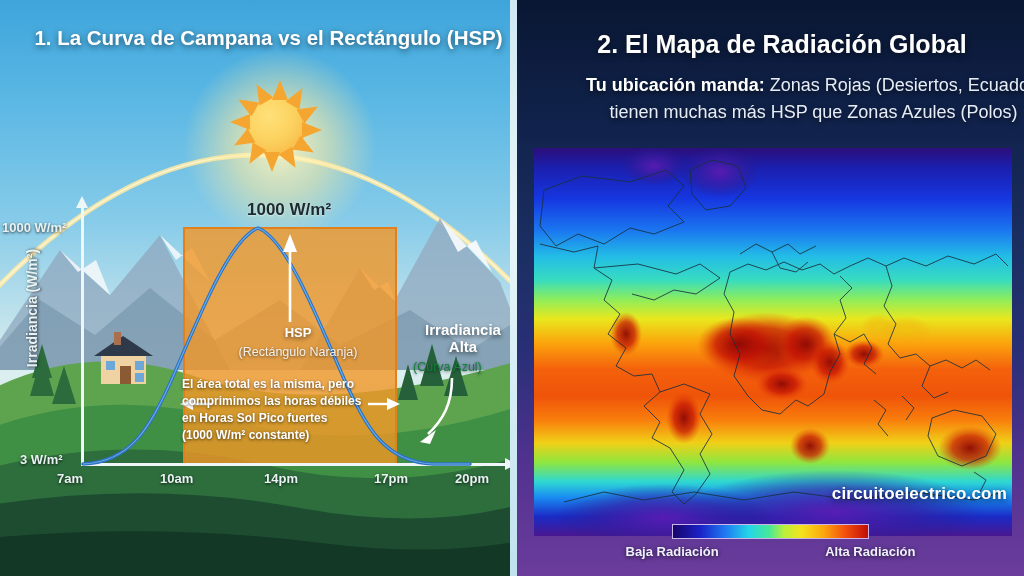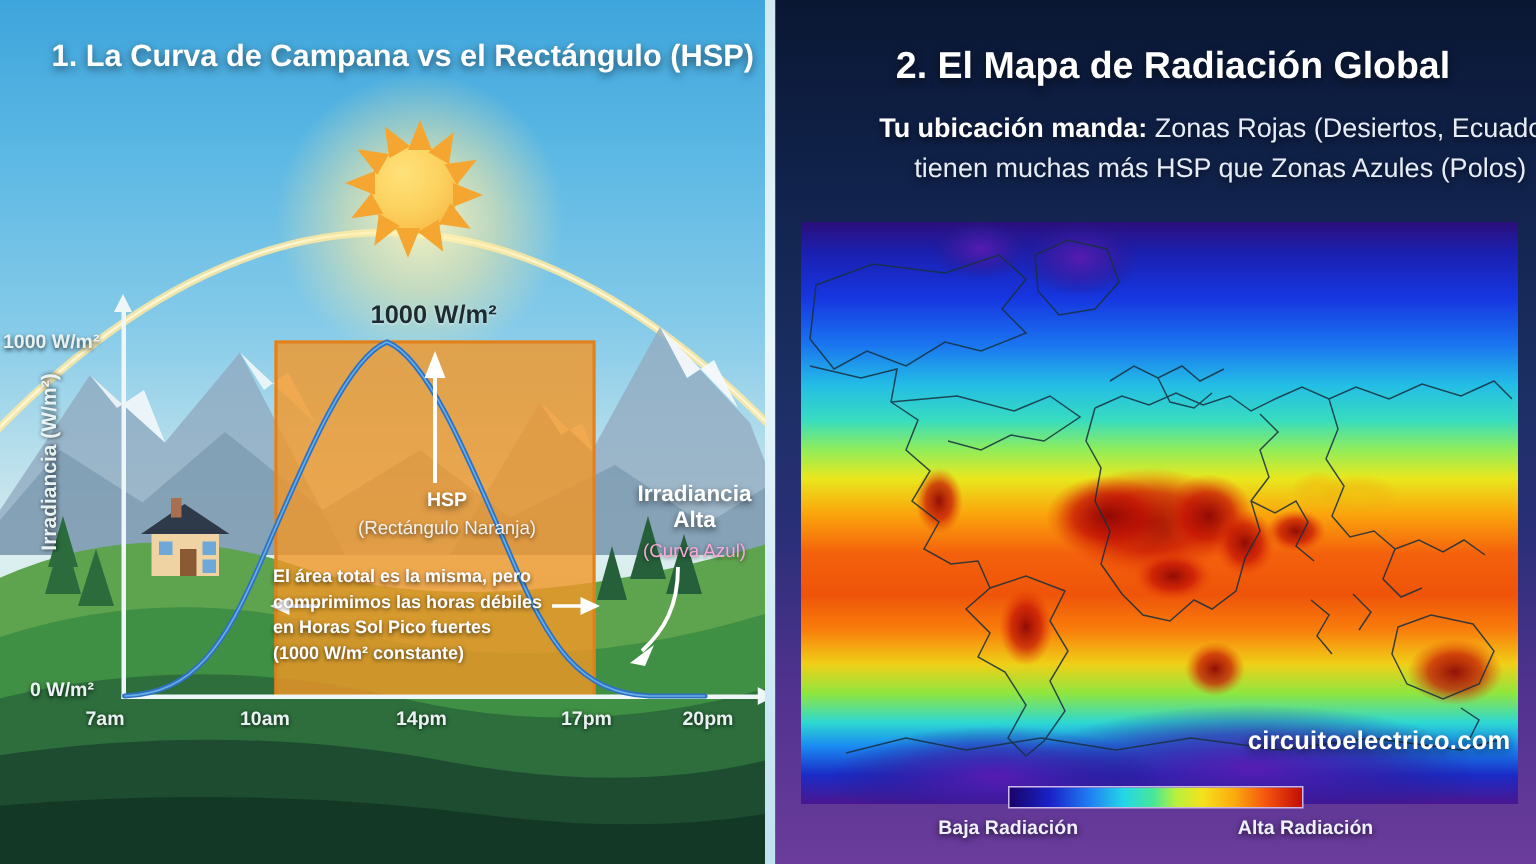--- a/index.html
+++ b/index.html
@@ -42,22 +42,22 @@
   .lbl-hsp { position:absolute; left:238px; top:325px; width:120px; text-align:center;
     color:#ffffff; font-size:13px; font-weight:700; text-shadow:0 2px 4px rgba(0,0,0,.55); }
   .lbl-hsp-sub { position:absolute; left:215px; top:345px; width:166px; text-align:center;
     color:#f4f1ec; font-size:12.5px; text-shadow:0 1px 3px rgba(0,0,0,.6); }
   .lbl-body { position:absolute; left:182px; top:376px; width:218px; text-align:left;
     color:#ffffff; font-size:12px; line-height:1.42; font-weight:600;
     text-shadow:0 1px 3px rgba(0,0,0,.65); }
   .lbl-real { position:absolute; left:413px; top:322px; width:100px; text-align:center;
     color:#ffffff; font-size:15px; font-weight:700; line-height:1.12;
     text-shadow:0 2px 4px rgba(0,0,0,.6); }
-  .lbl-real-sub { position:absolute; left:413px; top:360px; width:100px; text-align:center;
-    color:#f9a8d4; font-size:12.5px; text-shadow:0 1px 3px rgba(0,0,0,.6); }
+  .lbl-real-sub { position:absolute; left:413px; top:360px; width:100px; 
+    color:#15803d; font-size:12.5px; text-shadow:0 1px 3px rgba(0,0,0,.6); }
 
   .panel-title { position:absolute; left:0; width:100%; text-align:center;
     color:#ffffff; font-weight:700; text-shadow:0 2px 6px rgba(0,0,0,.55);padding-left:23px; }
   #left-title { top:26px; font-size:20.5px; }
 
   
   #divider { position:absolute; left:510px; top:0; width:7px; height:576px;
     background:linear-gradient(180deg,#cfe9f2,#e8f6fa 40%,#bfe2ef); }
 
   
@@ -191,21 +191,21 @@
       <span>(1000 W/m² constante)</span>
     </div>
     <div class="lbl-real">
       <span>Irradiancia</span><br>
       <span>Alta</span>
     </div>
     <div class="lbl-real-sub">(Curva Azul)</div>
 
     <div class="y-title">Irradiancia (W/m²)</div>
     <div class="tick-lbl" style="left:2px;top:220px">1000 W/m²</div>
-    <div class="tick-lbl" style="left:20px;top:452px">0 W/m²</div>
+    <div class="tick-lbl" style="left:20px;top:452px">3 W/m²</div>
     <div class="tick-lbl" style="left:57px;top:471px">7am</div>
     <div class="tick-lbl" style="left:160px;top:471px">10am</div>
     <div class="tick-lbl" style="left:264px;top:471px">14pm</div>
     <div class="tick-lbl" style="left:374px;top:471px">17pm</div>
     <div class="tick-lbl" style="left:455px;top:471px">20pm</div>
   </div>
 
   <div id="divider"></div>
 
   <div id="right-panel">

